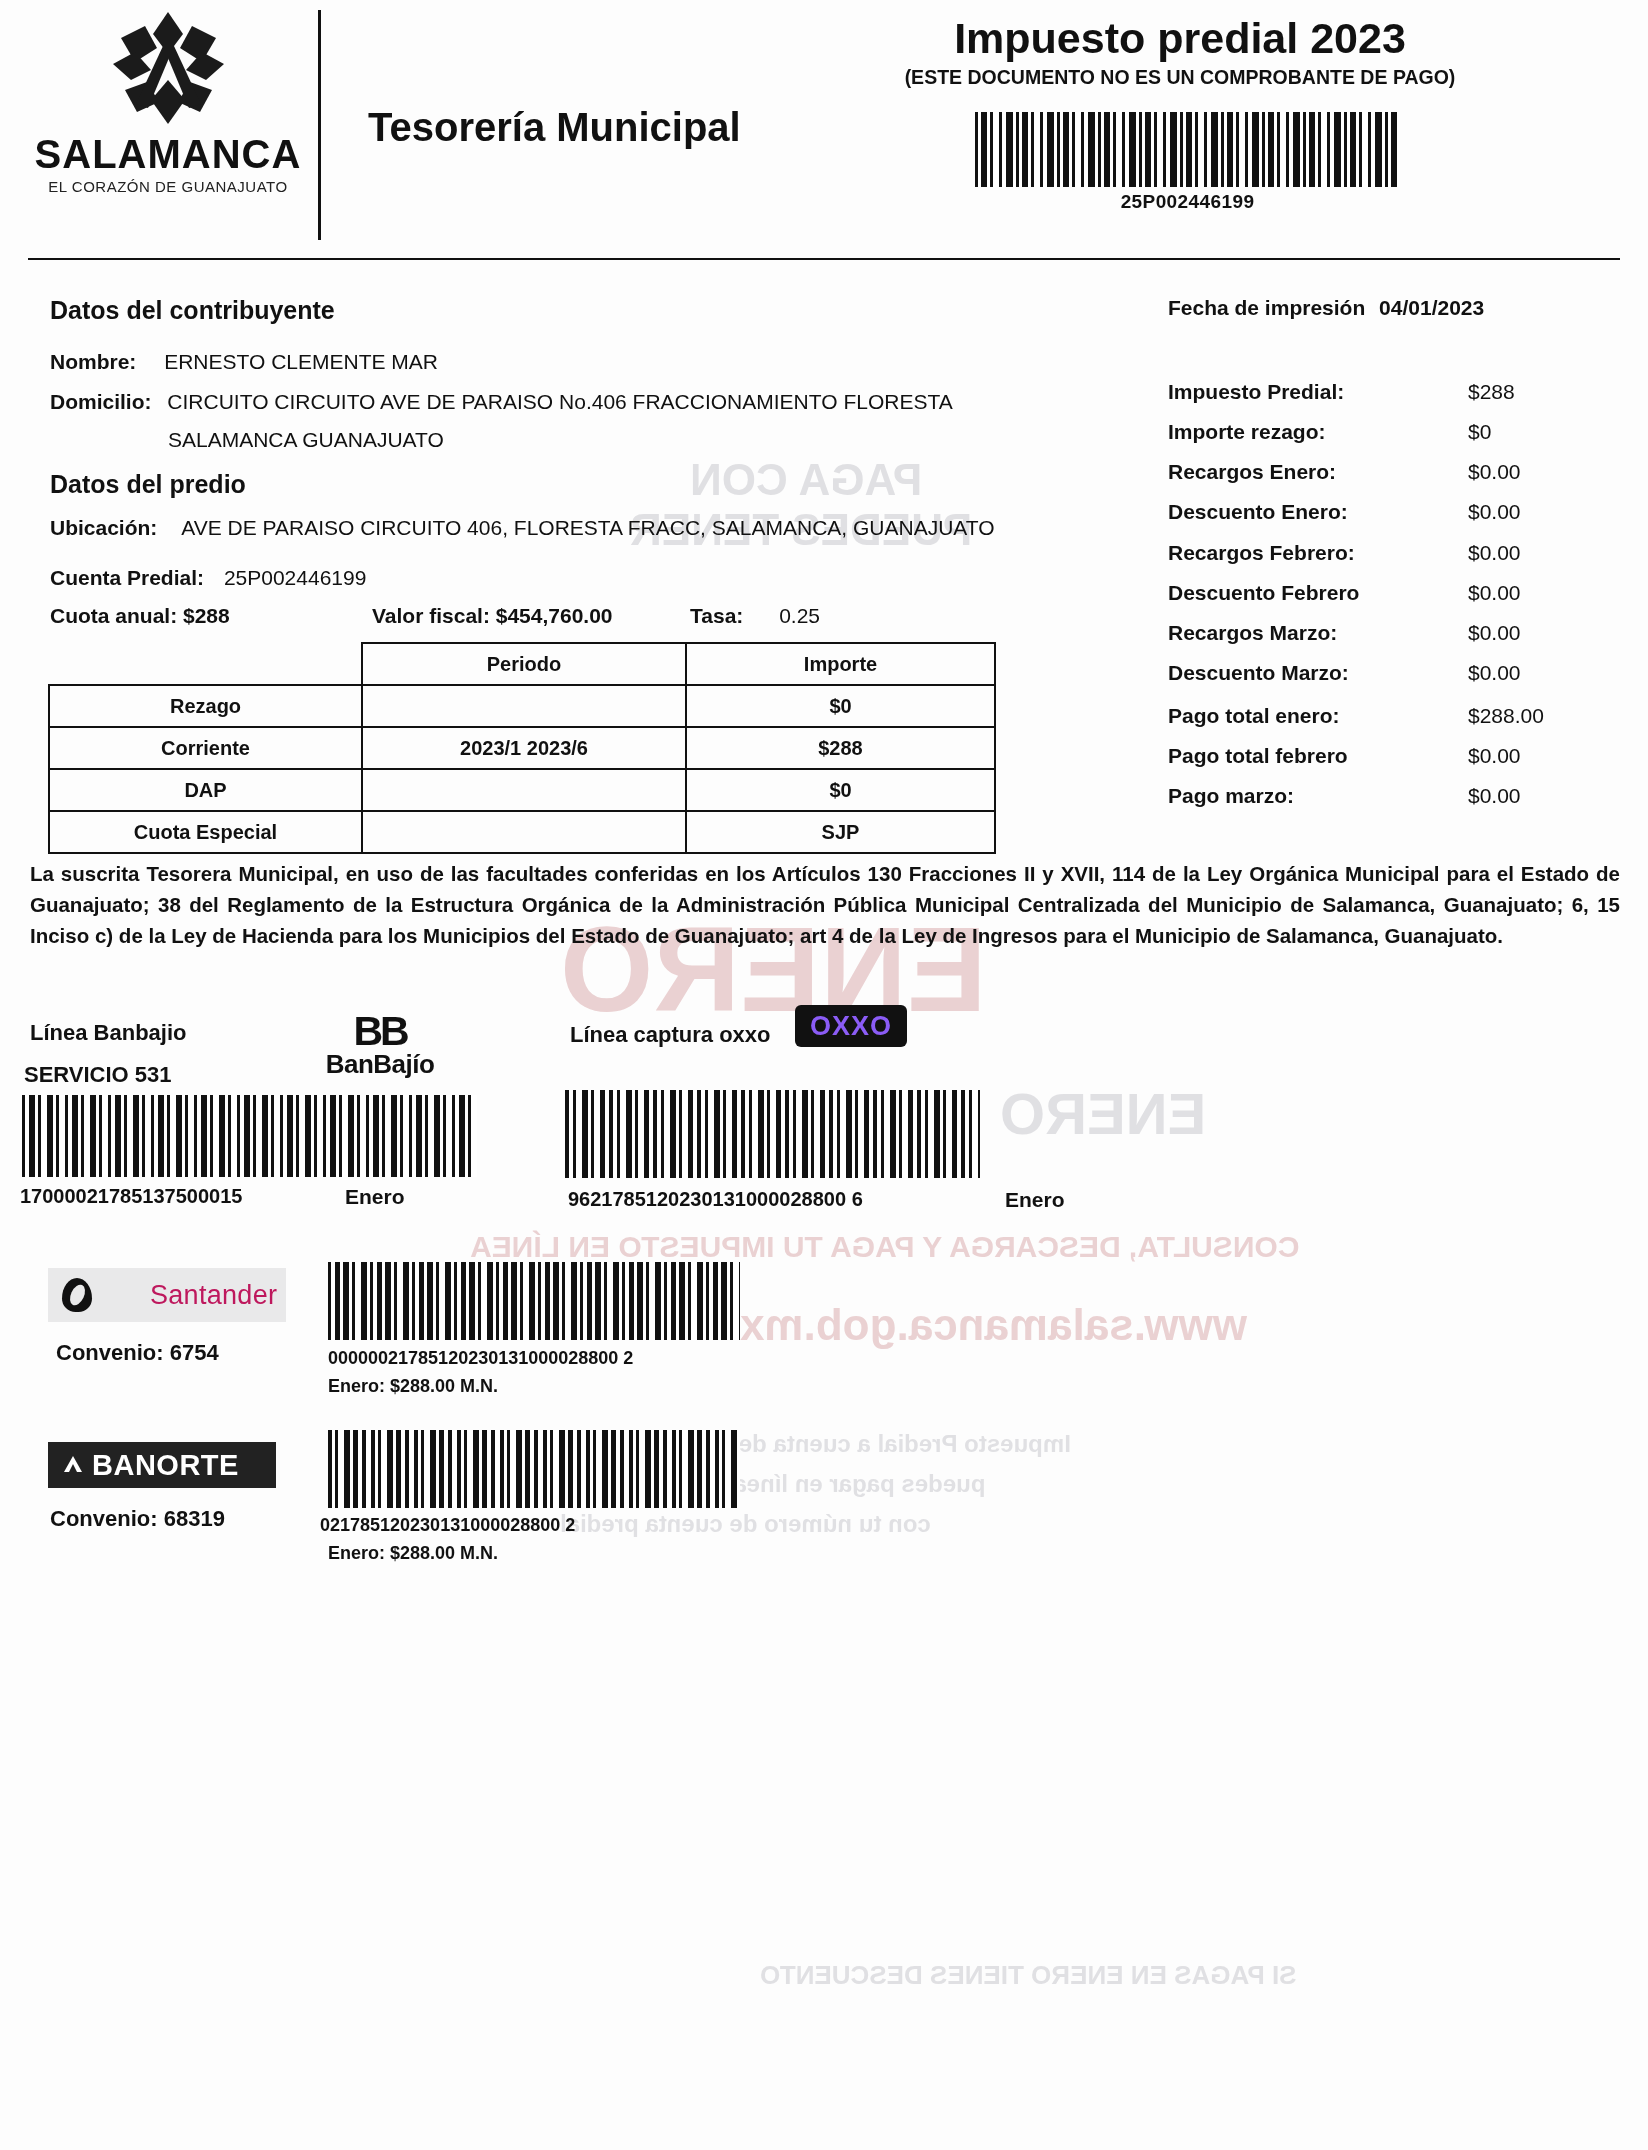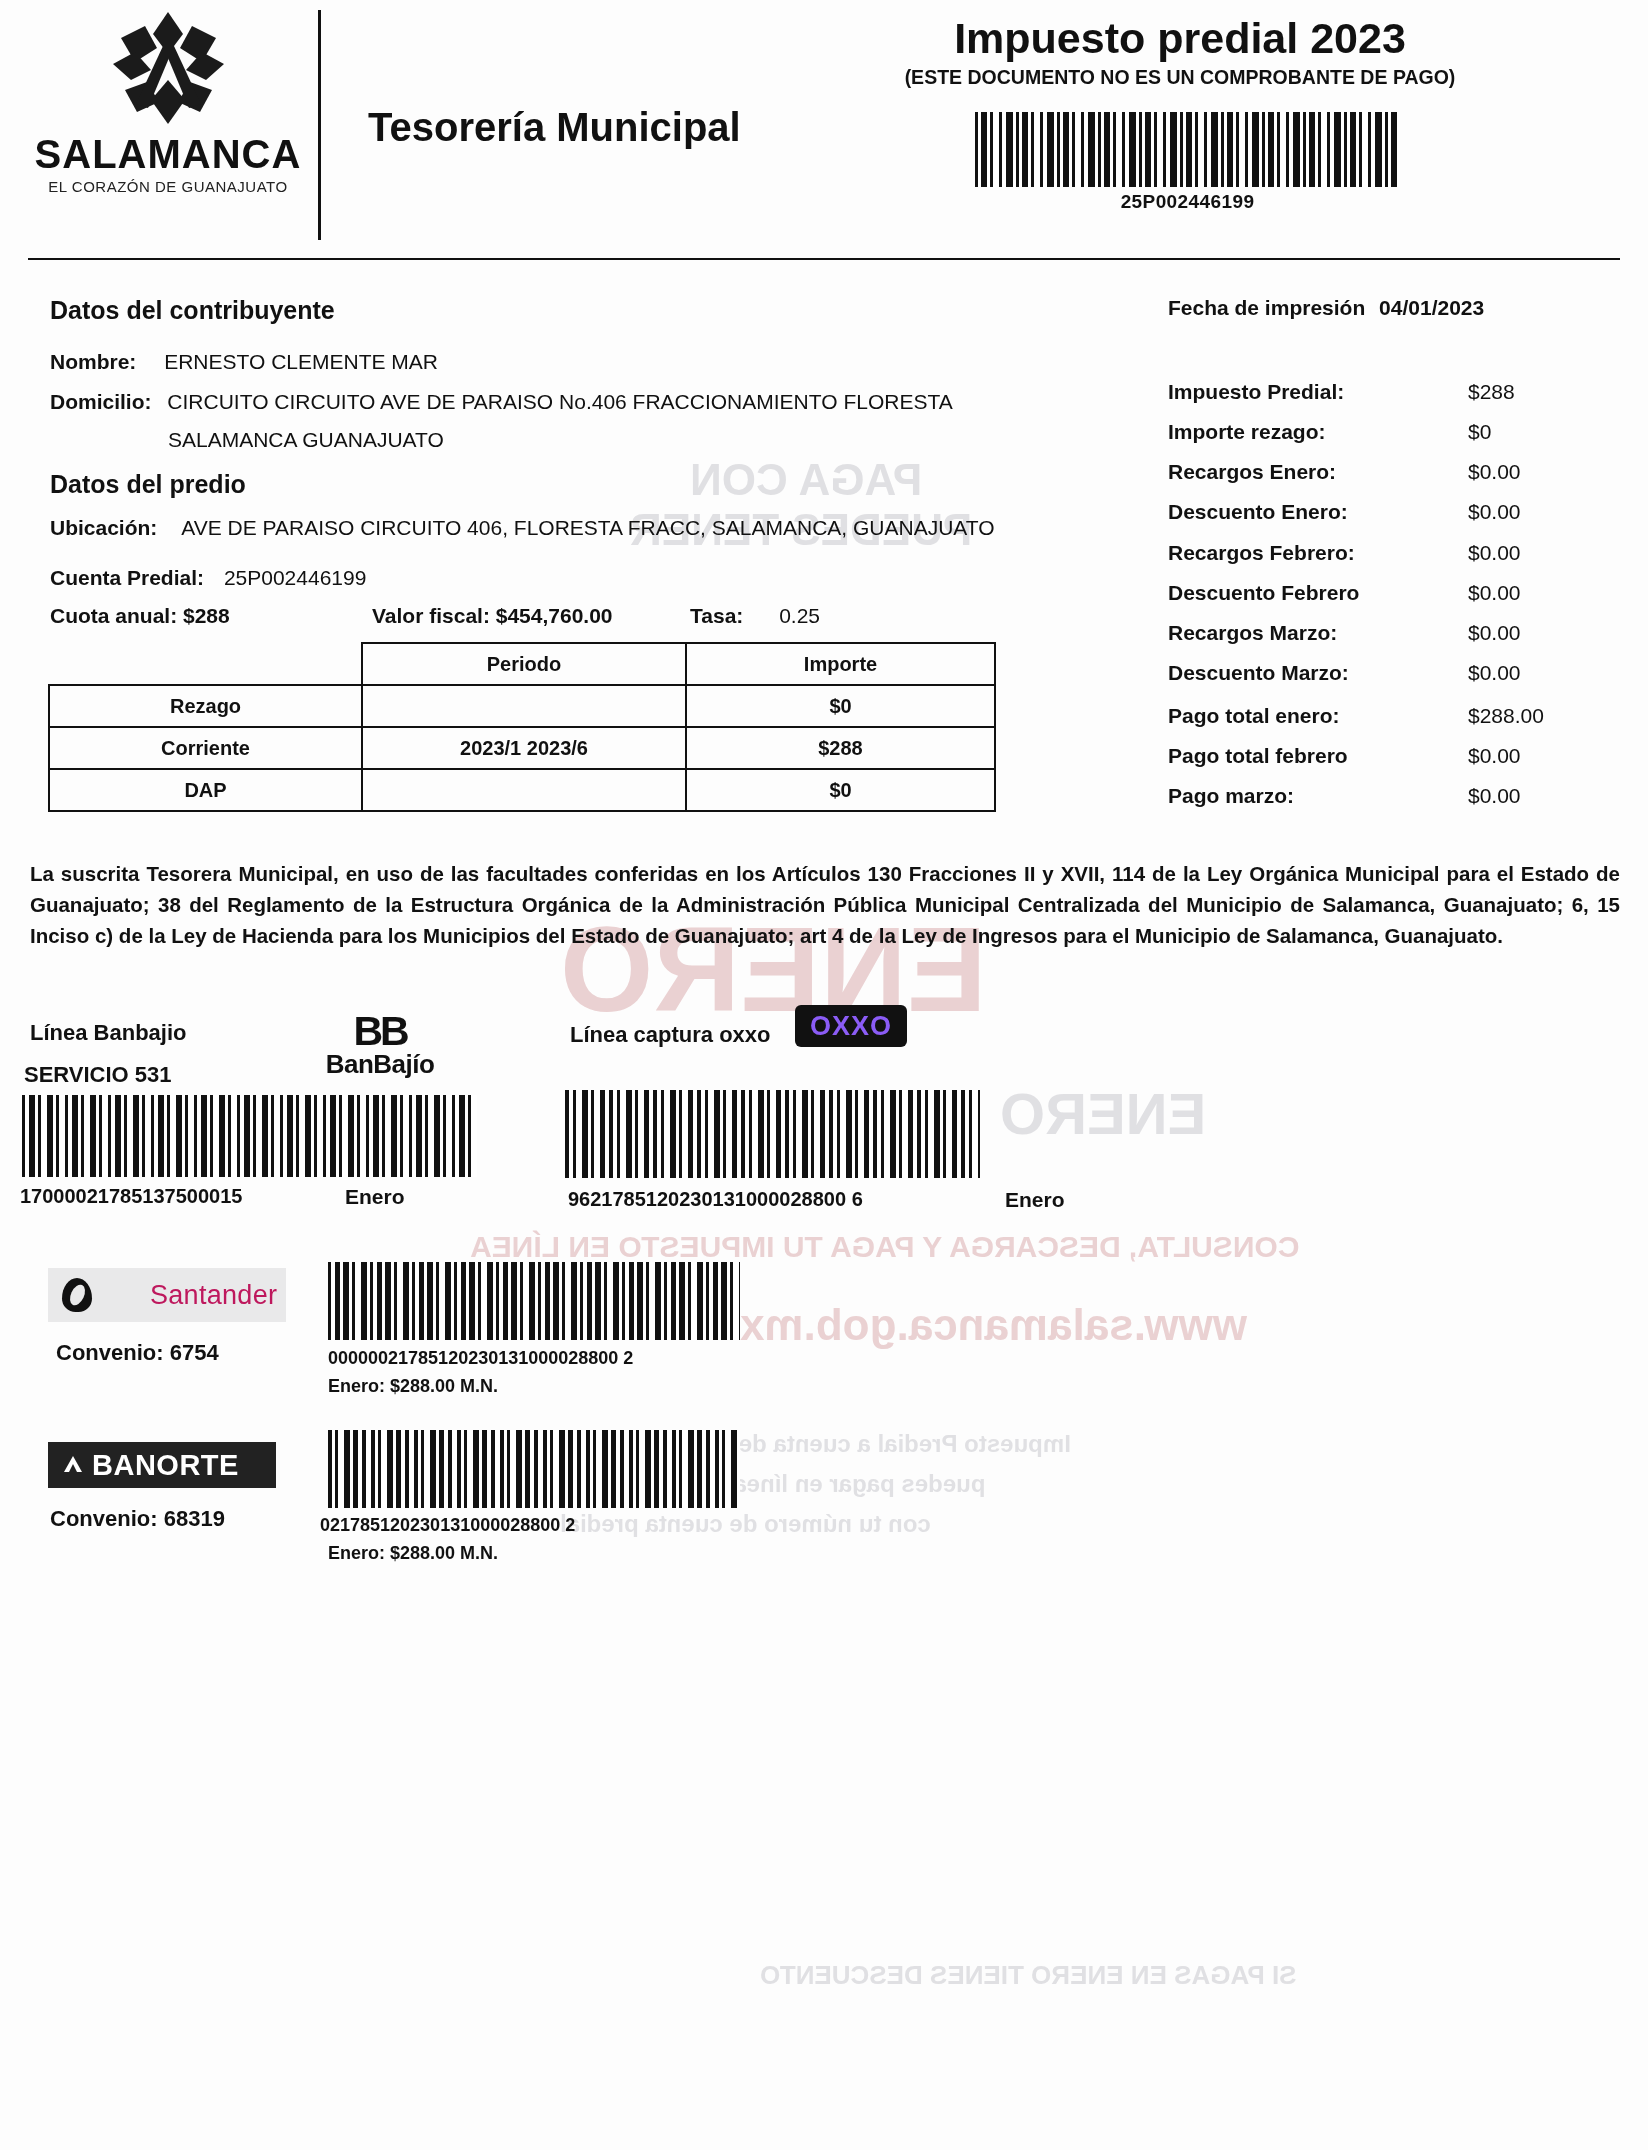--- a/index.html
+++ b/index.html
@@ -426,20 +426,25 @@
     <tr>
       <td>Corriente</td>
       <td>2023/1 2023/6</td>
       <td>$288</td>
     </tr>
     <tr>
       <td>DAP</td>
       <td></td>
       <td>$0</td>
     </tr>
+    <tr>
+      <td>Cuota Especial</td>
+      <td></td>
+      <td>SJP</td>
+    </tr>
   </tbody>
     </table>
 
   <div class="legal">La suscrita Tesorera Municipal, en uso de las facultades conferidas en los Artículos 130 Fracciones II y XVII, 114 de la Ley Orgánica Municipal para el Estado de Guanajuato; 38 del Reglamento de la Estructura Orgánica de la Administración Pública Municipal Centralizada del Municipio de Salamanca, Guanajuato; 6, 15 Inciso c) de la Ley de Hacienda para los Municipios del Estado de Guanajuato; art 4 de la Ley de Ingresos para el Municipio de Salamanca, Guanajuato.</div>
 
   <div>
 
     <div class="pay-label" style="position:absolute; left:30px; top:1020px;">Línea Banbajio</div>
     <div class="conv" style="position:absolute; left:24px; top:1062px;">SERVICIO 531</div>
 

